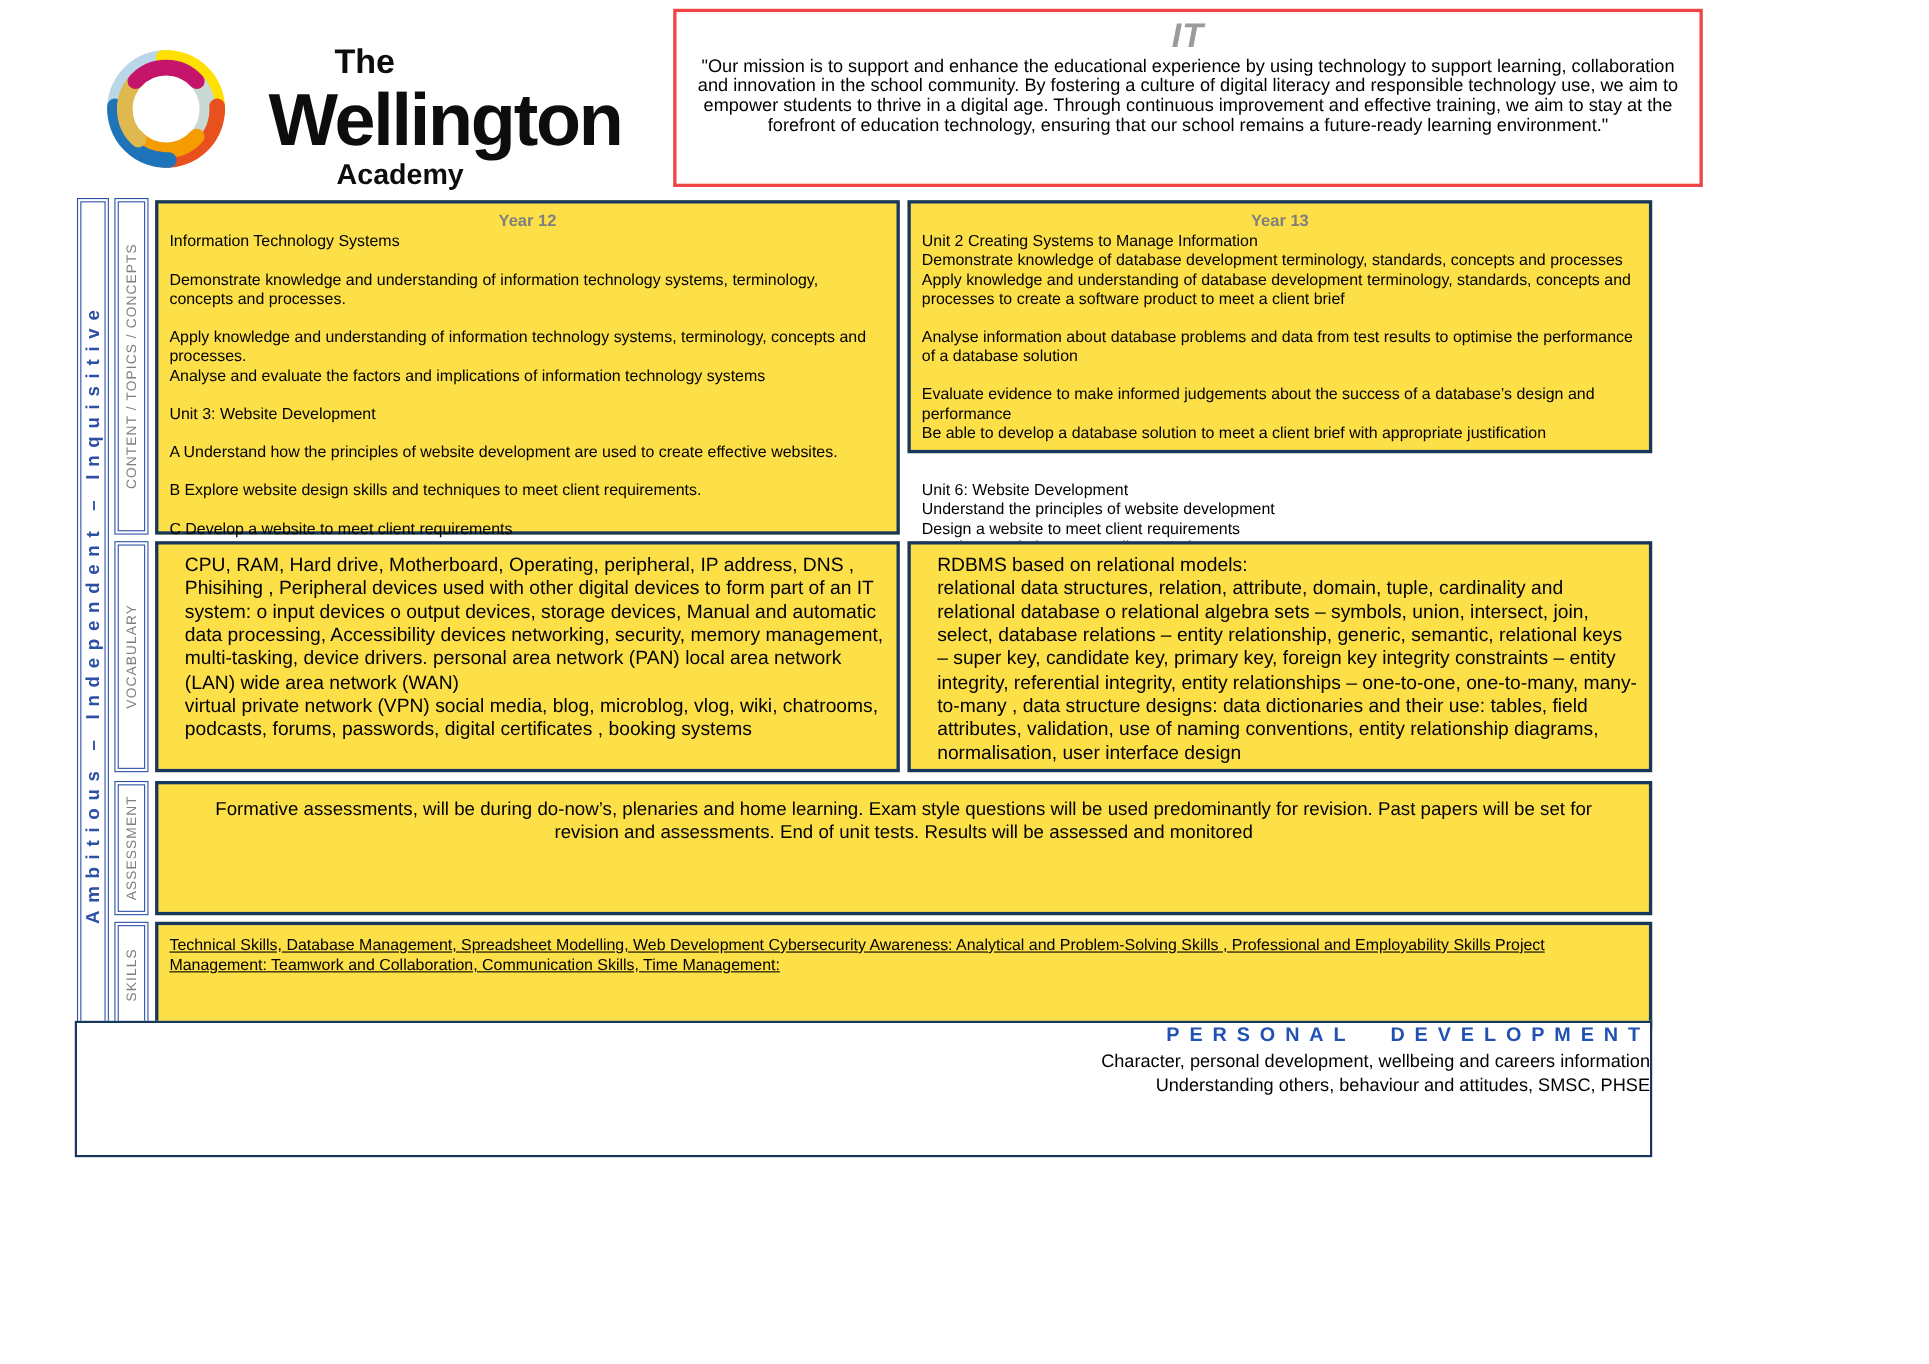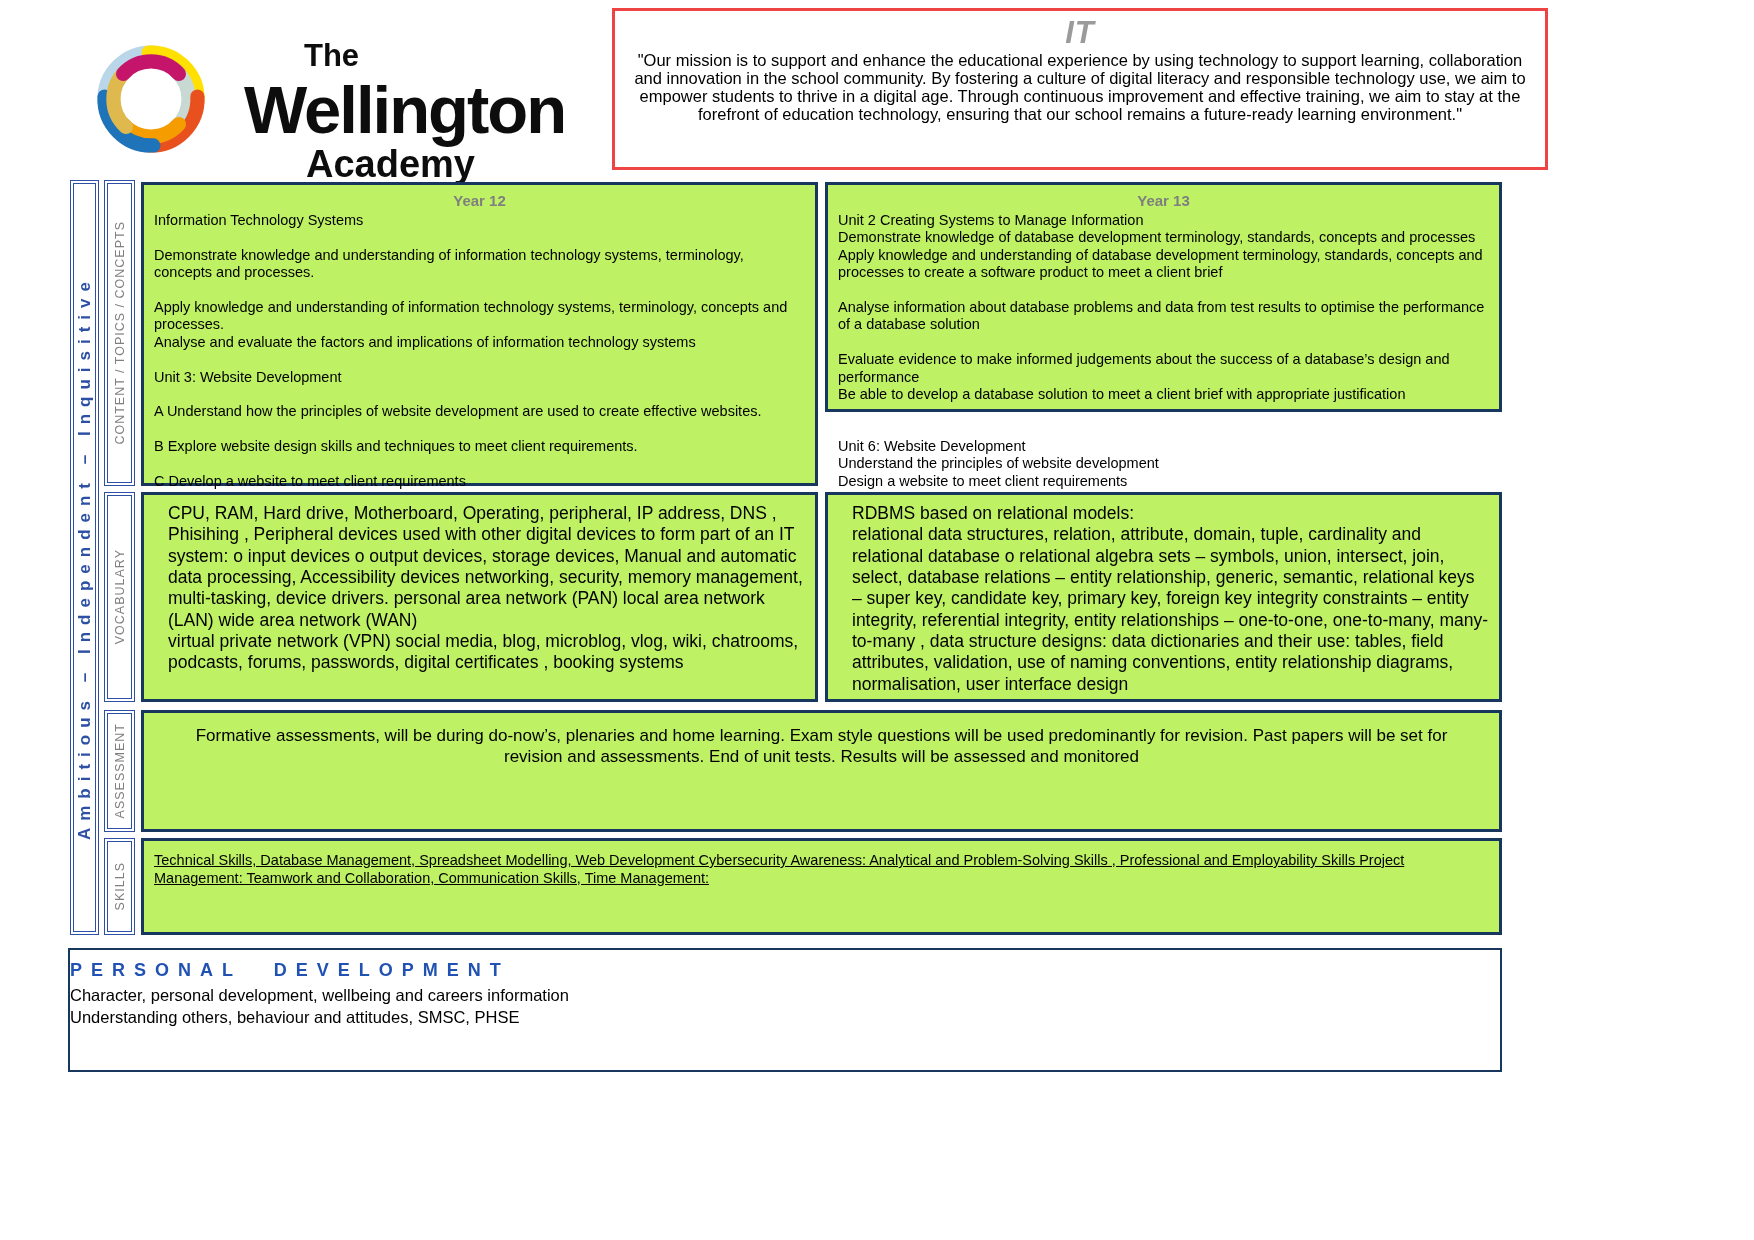--- a/index.html
+++ b/index.html
@@ -6,50 +6,50 @@
   html,body { background:#ffffff; }
   body { font-family:"Liberation Sans", sans-serif; color:#000; }
   .page { position:relative; width:1754px; height:1240px; background:#fff; overflow:hidden; }
 
   
   .logo-wrap { position:absolute; left:62px; top:22px; width:560px; height:160px; }
   .logo-svg { position:absolute; left:0; top:2px; width:178px; height:150px; }
   .wordmark { position:absolute; left:182px; top:16px; color:#0d0d0d; }
   .wordmark .the { margin-left:60px; font-size:31px; font-weight:bold; letter-spacing:0px; }
   .wordmark .wellington { font-size:67px; font-weight:bold; letter-spacing:-2px; line-height:1.0; margin-top:2px; }
-  .wordmark .academy { margin-left:62px; font-size:38px; font-weight:bold; letter-spacing:0px; margin-top:0px; }
+  .wordmark .academy { margin-left:62px; font-size:26px; font-weight:bold; letter-spacing:0px; margin-top:0px; }
 
   .mission-panel { position:absolute; left:612px; top:8px; width:936px; height:162px;
                    border:3px solid #ef4444; background:#fff; text-align:center; padding:4px 14px; }
   .mission-title { font-size:31px; font-weight:bold; font-style:italic; color:#9b9b9b; letter-spacing:1px; }
   .mission-text { font-size:16.5px; line-height:1.1; color:#000; }
 
   
   .rail { position:absolute; display:flex; align-items:center; justify-content:center; background:#fff; }
   .double-border { border:1px solid #2d50a5; outline:1px solid #2d50a5; outline-offset:-4px; }
   .vtext { writing-mode:vertical-rl; transform:rotate(180deg); white-space:nowrap; }
 
   .motto-rail { left:70px; top:180px; width:29px; height:755px; }
   .motto-rail .vtext { color:#2d50a5; font-weight:bold; font-size:17px; letter-spacing:7px; }
 
   .row-label { left:104px; width:31px; }
   .row-label .vtext { color:#7f7f7f; font-size:12.5px; letter-spacing:1px; }
 
   
-  .main-box { position:absolute; border:3px solid #17375e; background:#bef264; }
+  .main-box { position:absolute; border:3px solid #17375e; background:#fde047; }
   .year-title { text-align:center; font-weight:bold; color:#7f7f7f; font-size:15px; margin-bottom:2px; }
   .prewrap { white-space:pre-line; }
 
   .content-box { padding:7px 10px 6px 10px; font-size:14.5px; line-height:1.2; }
   .vocab-box { padding:8px 10px 6px 24px; font-size:17.5px; line-height:1.22; }
   .assess-box { padding:12px 24px; font-size:17px; line-height:1.25; text-align:center; }
   .skills-box { padding:10px 10px; font-size:14.5px; line-height:1.25;text-decoration:underline; }
 
-  .pd-box { position:absolute; left:68px; top:948px; width:1434px; height:124px;
-            border:2px solid #17375e; background:#fff; text-align:left; padding-top:10px; }
+  .pd-box { position:absolute; left:68px; top:928px; width:1434px; height:124px;
+            border:2px solid #17375e; background:#fff; text-align:right; }
   .pd-title { color:#2152b3; font-weight:bold; font-size:18px; letter-spacing:9px; word-spacing:18px; margin-bottom:4px; }
   .pd-line { font-size:16.5px; line-height:1.32; color:#000; }
 </style>
 </head>
 <body>
 
 <div class="page">
 
   <div class="logo-wrap">
     <svg class="logo-svg" viewBox="0 0 200 200">

